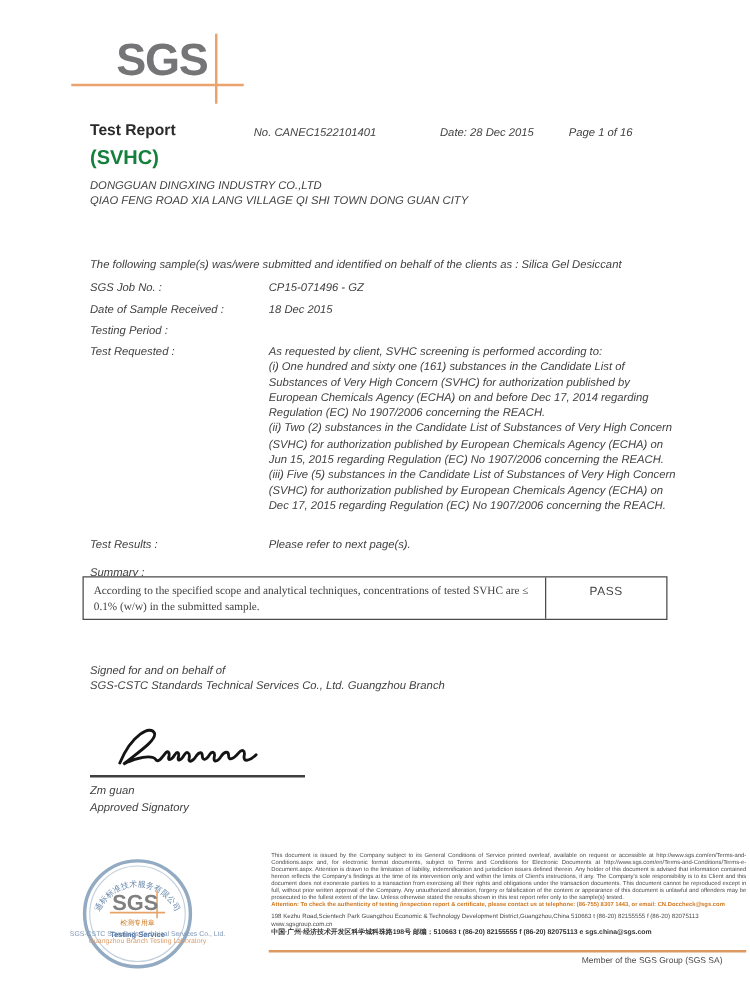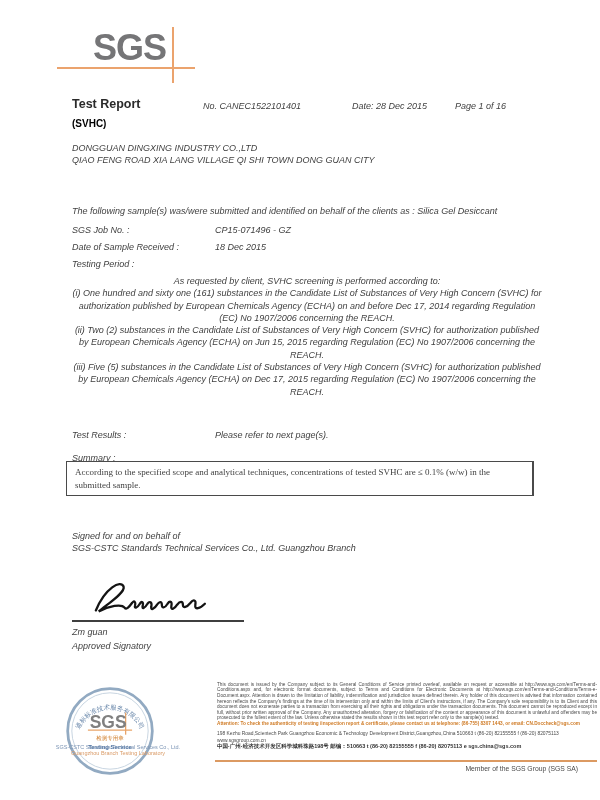--- a/index.html
+++ b/index.html
@@ -8,36 +8,36 @@
   .abs{position:absolute;}
   .fs9{font-size:9px;line-height:12px;font-style:italic;}
 
   
   .sgs-logo{left:93px;top:28px;font-size:36px;font-weight:800;color:#757577;letter-spacing:-1px;line-height:40px;}
   .logo-hline{left:57px;top:67px;width:138px;height:2px;background:#eba36d;}
   .logo-vline{left:172px;top:27px;width:2px;height:56px;background:#eba36d;}
 
   
   .title{left:72px;top:97px;font-size:12.5px;font-weight:bold;color:#2a2a2a;line-height:15px;}
-  .subtitle{left:72px;top:118px;font-size:10px;font-weight:bold;color:#000000;}
+  .subtitle{left:72px;top:118px;font-size:16px;font-weight:bold;color:#15803d;}
   .repno{left:203px;top:100px;}
   .repdate{left:352px;top:100px;}
   .reppage{left:455px;top:100px;}
 
   
   .client{left:72px;top:142px;}
 
   
   .intro{left:72px;top:205px;width:480px;}
 
   
   .frow{left:72px;display:flex;width:470px;}
   .flabel{width:143px;flex:none;}
   .fvalue{flex:1;}
-  .prewrap{white-space:pre-line;width:332px;line-height:12.3px;text-align:center;}
+  .prewrap{white-space:pre-line;width:332px;line-height:12.3px;}
 
   
   .sum-label{left:72px;top:452px;}
   .sum-table{left:66px;top:461px;width:466px;display:flex;border:1.4px solid #4a4a4a;background:#fff;}
   .sum-cell{padding:4px 8px;font-size:9px;line-height:12.5px;}
   .sum-statement{flex:1;border-right:1.4px solid #4a4a4a;font-family:Liberation Serif, serif;}
   .sum-pass{width:80px;flex:none;display:flex;align-items:flex-start;justify-content:center;padding-top:6px;font-size:9.5px;letter-spacing:.5px;}
 
   
   .signed1{left:72px;top:530px;}
@@ -89,33 +89,35 @@
     <div class="fvalue">CP15-071496 - GZ</div>
   </div>
   <div class="abs fs9 frow" style="top:241px">
     <div class="flabel">Date of Sample Received :</div>
     <div class="fvalue">18 Dec 2015</div>
   </div>
   <div class="abs fs9 frow" style="top:258px">
     <div class="flabel">Testing Period :</div>
   </div>
   <div class="abs fs9 frow" style="top:275px">
+    <div class="flabel">Test Requested :</div>
     <div class="fvalue prewrap">As requested by client, SVHC screening is performed according to:
 (i) One hundred and sixty one (161) substances in the Candidate List of Substances of Very High Concern (SVHC) for authorization published by European Chemicals Agency (ECHA) on and before Dec 17, 2014 regarding Regulation (EC) No 1907/2006 concerning the REACH.
 (ii) Two (2) substances in the Candidate List of Substances of Very High Concern (SVHC) for authorization published by European Chemicals Agency (ECHA) on Jun 15, 2015 regarding Regulation (EC) No 1907/2006 concerning the REACH.
 (iii) Five (5) substances in the Candidate List of Substances of Very High Concern (SVHC) for authorization published by European Chemicals Agency (ECHA) on Dec 17, 2015 regarding Regulation (EC) No 1907/2006 concerning the REACH.</div>
   </div>
   <div class="abs fs9 frow" style="top:429px">
     <div class="flabel">Test Results :</div>
     <div class="fvalue">Please refer to next page(s).</div>
   </div>
 
   <div class="abs fs9 sum-label">Summary :</div>
   <div class="abs sum-table">
     <div class="sum-cell sum-statement">According to the specified scope and analytical techniques, concentrations of tested SVHC are ≤ 0.1% (w/w) in the submitted sample.</div>
+    <div class="sum-cell sum-pass">PASS</div>
   </div>
 
   <div class="abs fs9 signed1">Signed for and on behalf of</div>
   <div class="abs fs9 signed2">SGS-CSTC Standards Technical Services Co., Ltd. Guangzhou Branch</div>
   <svg class="abs sig-svg" width="135" height="44" viewBox="0 0 140 46">
     <path d="M16 36 C 26 12, 42 4, 45 11 C 47 17, 30 28, 19 37 C 30 31, 43 29, 46 33
              C 48 36, 51 32, 54 28 C 56 25, 58 27, 57 31 C 56 34, 59 34, 62 29
              C 64 26, 66 27, 65 31 C 64 35, 67 34, 70 29 C 72 26, 75 27, 74 32
              C 73 36, 77 35, 80 30 C 82 27, 85 26, 85 30 C 85 34, 88 34, 91 29
              C 93 26, 96 26, 95 31 C 94 36, 98 35, 101 30 C 104 26, 107 26, 107 30

